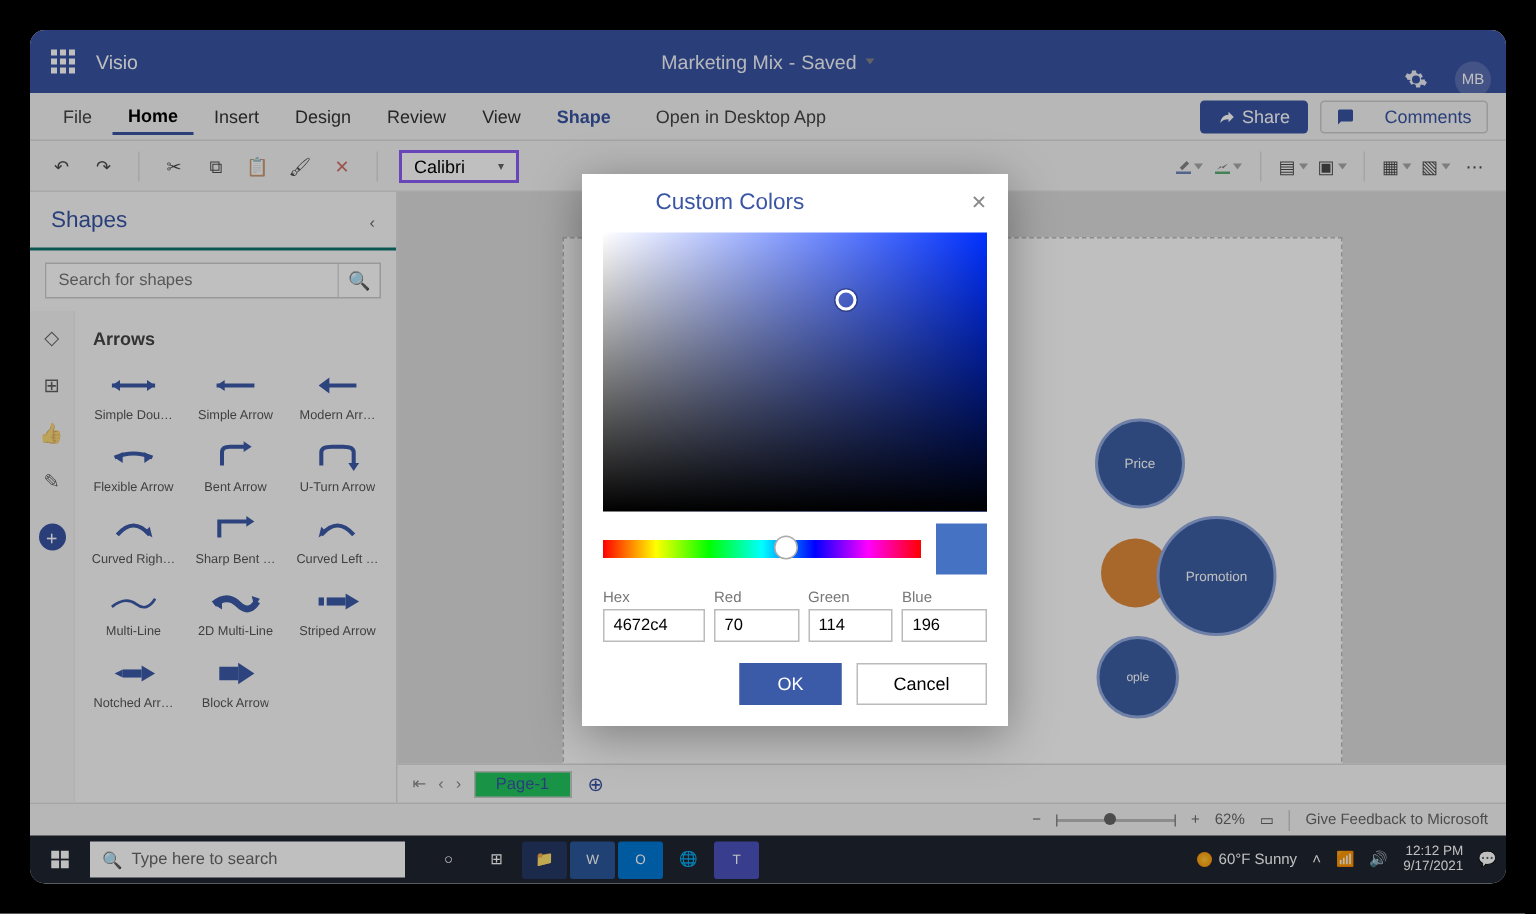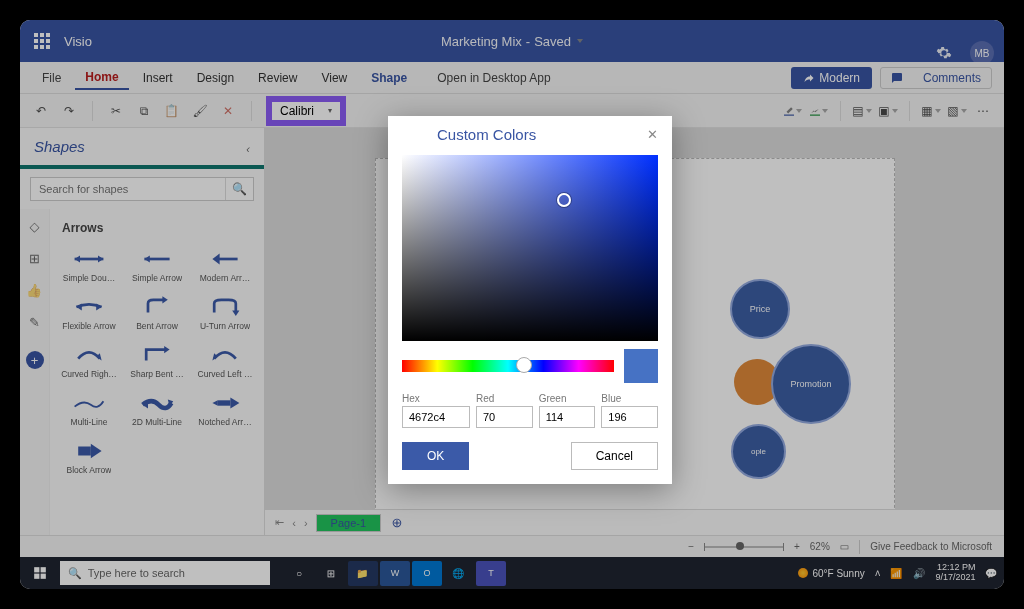--- a/index.html
+++ b/index.html
@@ -15,40 +15,40 @@
   .title-center { flex: 1; text-align: center; opacity: .95; display:flex; align-items:center; justify-content:center; gap:4px;}
   .title-right { display: flex; align-items: center; gap: 14px; }
   .gear, .avatar { width: 24px; height: 24px; border-radius: 50%; display:flex; align-items:center; justify-content:center; font-size:11px;margin-top:24px;}
   .gear svg { width:16px; height:16px; fill:#fff; opacity:.9;}
   .avatar { background:#5b6fb3; color:#fff; font-size:10px; }
 
   
   .ribbon-tabs { background:#f5f5f5; height:32px; display:flex; align-items:center; padding:0 12px; font-size:12px; gap:4px; border-bottom:1px solid #ddd;}
   .tab { padding: 4px 10px; color:#333; cursor:pointer; }
   .tab.file { color: #444; }
-  .tab.active-under { border-bottom: 2px solid #3955a3; font-weight:600; color:#b91c1c;}
+  .tab.active-under { border-bottom: 2px solid #3955a3; font-weight:600; color:#000000;}
   .tab.shape-active { color:#3955a3; font-weight:600; }
   .open-desktop { margin-left: 16px; color:#444; font-size:12px;}
   .ribbon-right { margin-left:auto; display:flex; gap:8px; align-items:center;}
   .btn-share { background:#3955a3; color:#fff; padding:4px 12px; border-radius:3px; font-size:12px; display:flex; align-items:center; gap:4px;}
   .btn-comments { border:1px solid #ccc; padding:3px 10px; border-radius:3px; font-size:12px; color:#3955a3; display:flex; align-items:center; gap:20px;}
 
   
   .toolbar { background:#f5f5f5; height:34px; border-bottom:1px solid #e1e1e1; display:flex; align-items:center; padding:0 12px; gap:10px; font-size:12px;}
   .tool-icon { width:18px; height:18px; opacity:.7; display:flex; align-items:center; justify-content:center;}
   .tool-sep { width:1px; height:20px; background:#ddd; margin:0 4px;}
-  .font-sel { border:6px solid #8b5cf6; padding:2px 8px; width:80px; display:flex; align-items:center; justify-content:space-between; background:#fff;}
+  .font-sel { border:2px solid #8b5cf6; padding:2px 8px; width:80px; display:flex; align-items:center; justify-content:space-between; background:#fff;}
   .drop-caret { font-size:8px; color:#666;}
   .tool-group-right { margin-left:auto; display:flex; gap:8px; align-items:center;}
 
   
   .main { flex:1; display:flex; background:#e9e9e9; position:relative; overflow:hidden;}
   
   .shapes-panel { width:245px; background:#fafafa; border-right:1px solid #ddd; display:flex; flex-direction:column;}
-  .shapes-hdr { padding:10px 14px; font-size:15px; color:#3955a3; display:flex; align-items:flex-end; justify-content:space-between; border-bottom:4px solid #0f766e;font-style:italic;}
+  .shapes-hdr { padding:10px 14px; font-size:15px; color:#3955a3; display:flex; align-items:flex-end; justify-content:space-between; border-bottom:2px solid #0f766e;}
   .shapes-hdr .chev { font-size:11px; color:#666;}
   .shapes-search { margin:8px 10px; display:flex; border:1px solid #ccc; background:#fff;}
   .shapes-search input { flex:1; border:0; padding:5px 8px; font-size:11px; outline:none;}
   .shapes-search .sbtn { width:28px; display:flex; align-items:center; justify-content:center; border-left:1px solid #ddd; color:#555; font-size:12px;}
   .shapes-body { flex:1; display:flex; overflow:hidden;}
   .shapes-rail { width:30px; background:#f5f5f5; border-right:1px solid #eee; display:flex; flex-direction:column; align-items:center; padding-top:8px; gap:14px;}
   .rail-ic { width:18px; height:18px; opacity:.6; display:flex; align-items:center; justify-content:center; font-size:13px;}
   .rail-add { width:18px; height:18px; background:#3955a3; border-radius:50%; color:#fff; font-size:13px; display:flex; align-items:center; justify-content:center; margin-top:6px;}
   .shapes-list { flex:1; padding:8px 6px; overflow-y:auto;}
   .stencil-title { font-size:12px; font-weight:600; color:#444; padding:4px 6px 8px;}
@@ -110,21 +110,21 @@
   .hue-row{margin:0 14px; display:flex; align-items:center; gap:10px;}
   .hue-bar{flex:1;height:12px;position:relative;
     background:linear-gradient(to right,#ff0000,#ffff00,#00ff00,#00ffff,#0000ff,#ff00ff,#ff0000);}
   .hue-thumb{position:absolute;top:-3px;left:54%;width:16px;height:16px;background:#fff;border:1px solid #aaa;border-radius:50%;}
   .preview-sw{width:34px;height:34px;background:#4672c4;}
   .fields-row{display:flex;gap:6px;margin:10px 14px 0;}
   .fld{flex:1;display:flex;flex-direction:column;}
   .fld.hex{flex:1.2;}
   .fld label{font-size:10px;color:#777;margin-bottom:2px;}
   .fld input{border:1px solid #bbb;padding:4px 6px;font-size:11px;width:100%;}
-  .modal-btns{display:flex;gap:10px;justify-content:space-between;padding:14px;}
+  .modal-btns{display:flex;gap:10px;justify-content:flex-end;padding:14px;}
   .btn{padding:6px 24px;font-size:12px;border:1px solid #bbb;background:#fff;cursor:pointer;}
   .btn.primary{background:#3b5aa8;color:#fff;border-color:#3b5aa8;}
   
   .tri-down{display:inline-block;border-left:3px solid transparent;border-right:3px solid transparent;border-top:4px solid #888;vertical-align:middle;margin-left:2px;}
 </style>
 </head>
 <body>
 
 <div class="screen">
   <div class="overlay-dim"></div>
@@ -165,21 +165,21 @@
     <div class="tab">Design</div>
     <div class="tab">Review</div>
     <div class="tab">View</div>
     <div class="tab shape-active">Shape</div>
     <div class="open-desktop">Open in Desktop App</div>
     <div class="ribbon-right">
       <div class="btn-share">
         <svg width="12" height="12" viewBox="0 0 24 24" fill="#fff">
             <path d="M14 9V5l7 7-7 7v-4c-5 0-8 1-11 5 1-6 4-11 11-11z"></path>
           </svg>
-        <span>Modern</span>
+        <span>Share</span>
       </div>
       <div class="btn-comments">
         <svg width="12" height="12" viewBox="0 0 24 24" fill="#3955a3">
             <path d="M20 2H4a2 2 0 00-2 2v18l4-4h14a2 2 0 002-2V4a2 2 0 00-2-2z"></path>
           </svg>
         <span>Comments</span>
       </div>
     </div>
   </div>
 
@@ -341,20 +341,30 @@
                     <path d="M4 14 Q14 6 22 14 Q30 22 36 12" stroke="#3b5aa8" stroke-width="5" fill="none"></path>
                     <polygon points="4,14 10,10 10,18" fill="#3b5aa8"></polygon>
                     <polygon points="38,10 32,8 34,16" fill="#3b5aa8"></polygon>
                   </svg>
                 </div>
                 <div class="shape-lbl">2D Multi-Line</div>
               </div>
               <div class="shape-cell">
                 <div class="shape-icon">
                   <svg viewBox="0 0 40 24">
+                    <rect x="6" y="9" width="4" height="6" fill="#3b5aa8"></rect>
+                    <rect x="12" y="9" width="14" height="6" fill="#3b5aa8"></rect>
+                    <polygon points="26,6 36,12 26,18" fill="#3b5aa8"></polygon>
+                  </svg>
+                </div>
+                <div class="shape-lbl">Striped Arrow</div>
+              </div>
+              <div class="shape-cell">
+                <div class="shape-icon">
+                  <svg viewBox="0 0 40 24">
                     <polygon points="6,12 12,9 12,15" fill="#3b5aa8"></polygon>
                     <rect x="12" y="9" width="14" height="6" fill="#3b5aa8"></rect>
                     <polygon points="26,6 36,12 26,18" fill="#3b5aa8"></polygon>
                   </svg>
                 </div>
                 <div class="shape-lbl">Notched Arr…</div>
               </div>
               <div class="shape-cell">
                 <div class="shape-icon">
                   <svg viewBox="0 0 40 24">

